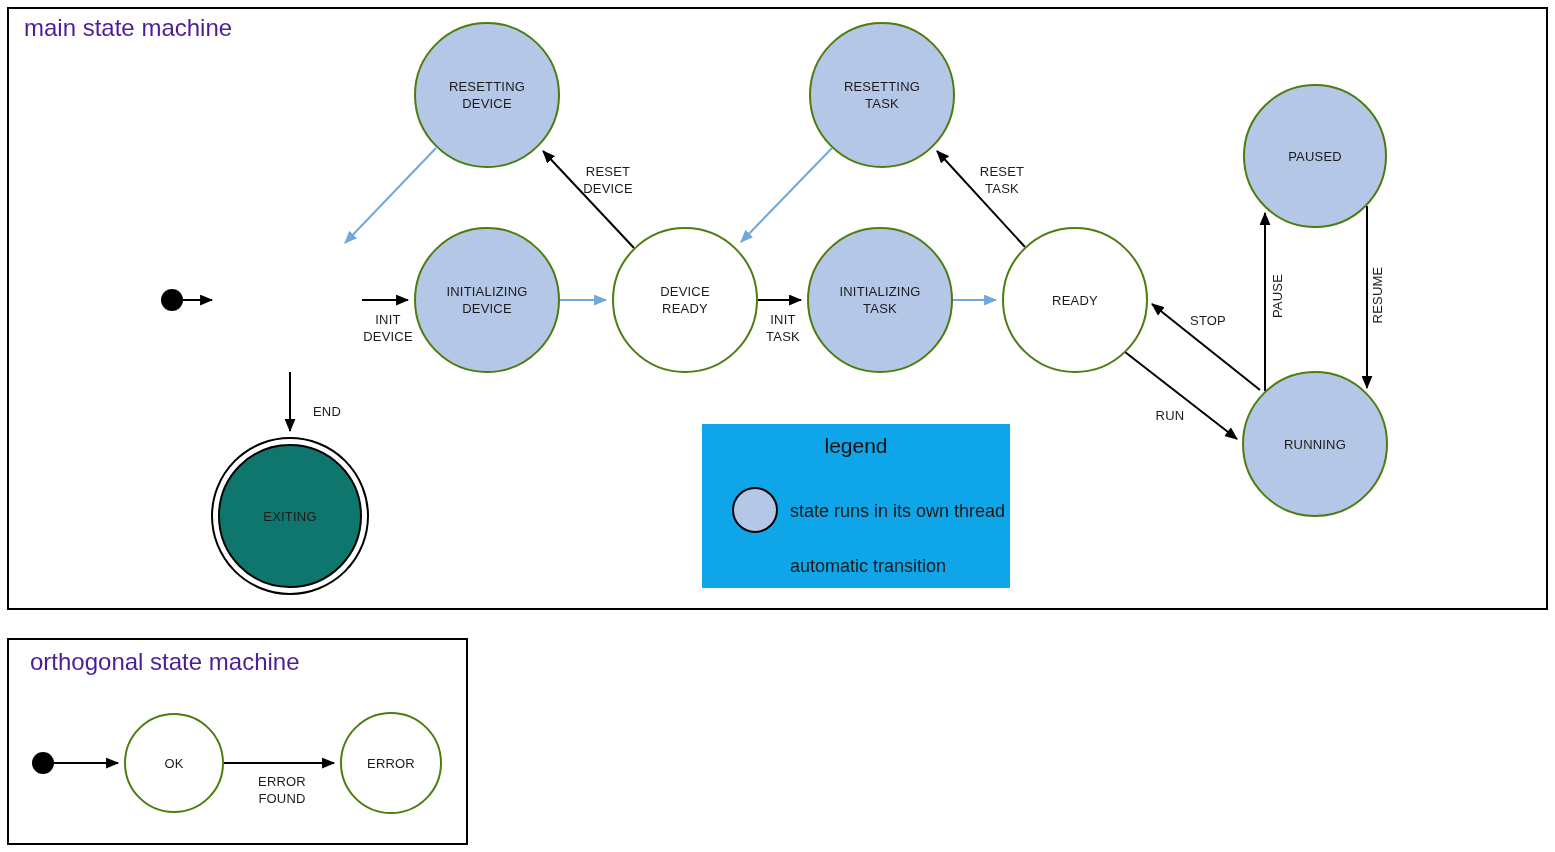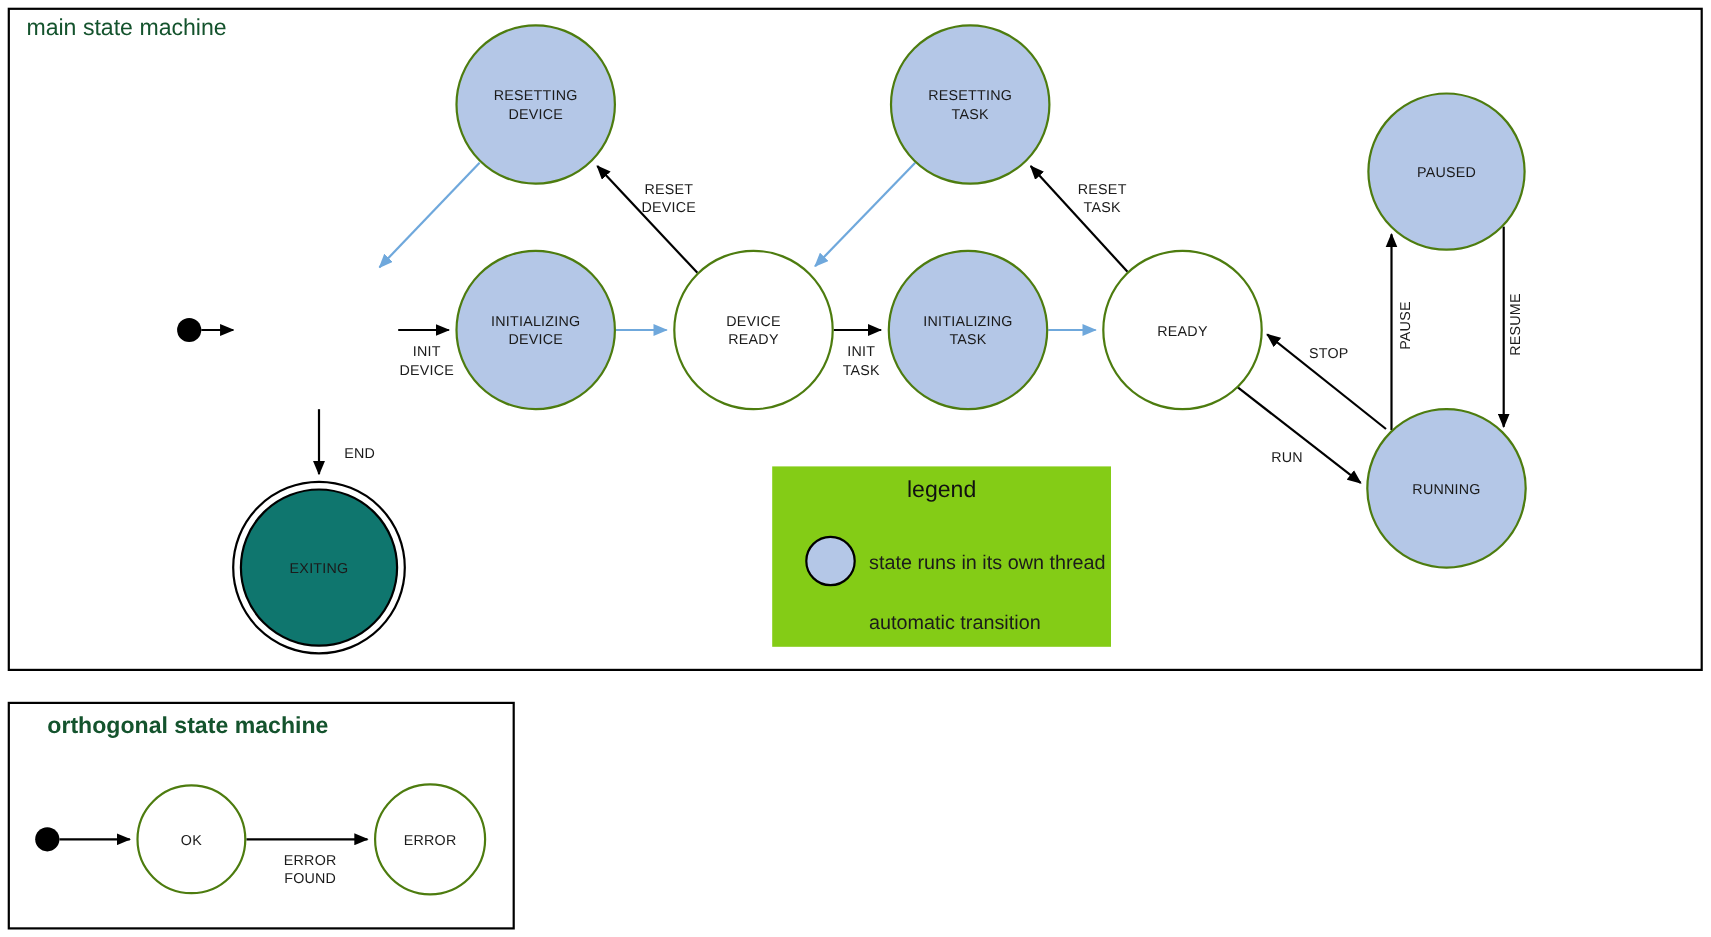--- a/index.html
+++ b/index.html
@@ -2,21 +2,21 @@
 <html><head>
 <meta charset="utf-8">
 <style>
   html,body { margin:0; padding:0; background:#ffffff; }
   #stage {
     position:relative; width:1555px; height:852px;
     font-family:"Liberation Sans", sans-serif;
     color:#1a1a1a; overflow:hidden; background:#ffffff;
   }
   .frame { position:absolute; border:2px solid #000; background:#fff; box-sizing:border-box; }
-  .frame-title { position:absolute; font-size:21px; color:#14532d; white-space:nowrap; }
+  .frame-title { position:absolute; font-size:24px; color:#4c1d95; white-space:nowrap; }
   svg.edges { position:absolute; left:0; top:0; width:1555px; height:852px; }
   .state {
     position:absolute; box-sizing:border-box;
     border:2px solid #4d7c0f; border-radius:50%;
     background:#fff; display:flex; align-items:center; justify-content:center;
     text-align:center;
   }
   .state.filled { background:#b4c7e7; }
   .state-label {
     font-size:13px; line-height:17px; white-space:pre-line;
@@ -27,38 +27,38 @@
     position:absolute; inset:5px; box-sizing:border-box;
     border:2px solid #000; border-radius:50%; background:#0f766e;
     display:flex; align-items:center; justify-content:center; text-align:center;
   }
   .edge-label {
     position:absolute; font-size:13px; line-height:17px;
     text-align:center; white-space:pre-line; color:#1b1b1b; letter-spacing:0.2px;
   }
   .edge-label.left { text-align:left;margin-left:16px; }
   .edge-label.vertical { transform:rotate(-90deg); }
-  #legend-box { position:absolute; left:702px; top:424px; width:308px; height:164px; background:#84cc16; }
+  #legend-box { position:absolute; left:702px; top:424px; width:308px; height:164px; background:#0ea5e9; }
   #legend-title { position:absolute; left:0; top:10px; width:100%; text-align:center; font-size:21px; color:#111; }
   #legend-circle {
     position:absolute; left:30px; top:63px; width:46px; height:46px;
     box-sizing:border-box; border:2px solid #000; border-radius:50%; background:#b4c7e7;
   }
   .legend-item-label { position:absolute; font-size:18px; color:#1b1b1b; white-space:nowrap; }
 </style>
 </head>
 <body>
 
 <div id="stage">
 
   <div class="frame" style="left:7px; top:7px; width:1541px; height:603px;"></div>
   <div class="frame" style="left:7px; top:638px; width:461px; height:207px;"></div>
 
   <div class="frame-title" style="left:24px; top:14px;">main state machine</div>
-  <div class="frame-title" style="left:43px; top:648px;font-weight:bold;">orthogonal state machine</div>
+  <div class="frame-title" style="left:30px; top:648px;">orthogonal state machine</div>
 
   <svg class="edges">
     <defs>
       <marker id="mb" viewBox="0 0 12 10" refX="11" refY="5" markerWidth="13" markerHeight="11" markerUnits="userSpaceOnUse" orient="auto">
           <path d="M0,0 L12,5 L0,10 Z" fill="#000"></path>
         </marker>
       <marker id="ma" viewBox="0 0 12 10" refX="11" refY="5" markerWidth="13" markerHeight="11" markerUnits="userSpaceOnUse" orient="auto">
           <path d="M0,0 L12,5 L0,10 Z" fill="#6fa8dc"></path>
         </marker>
     </defs>

